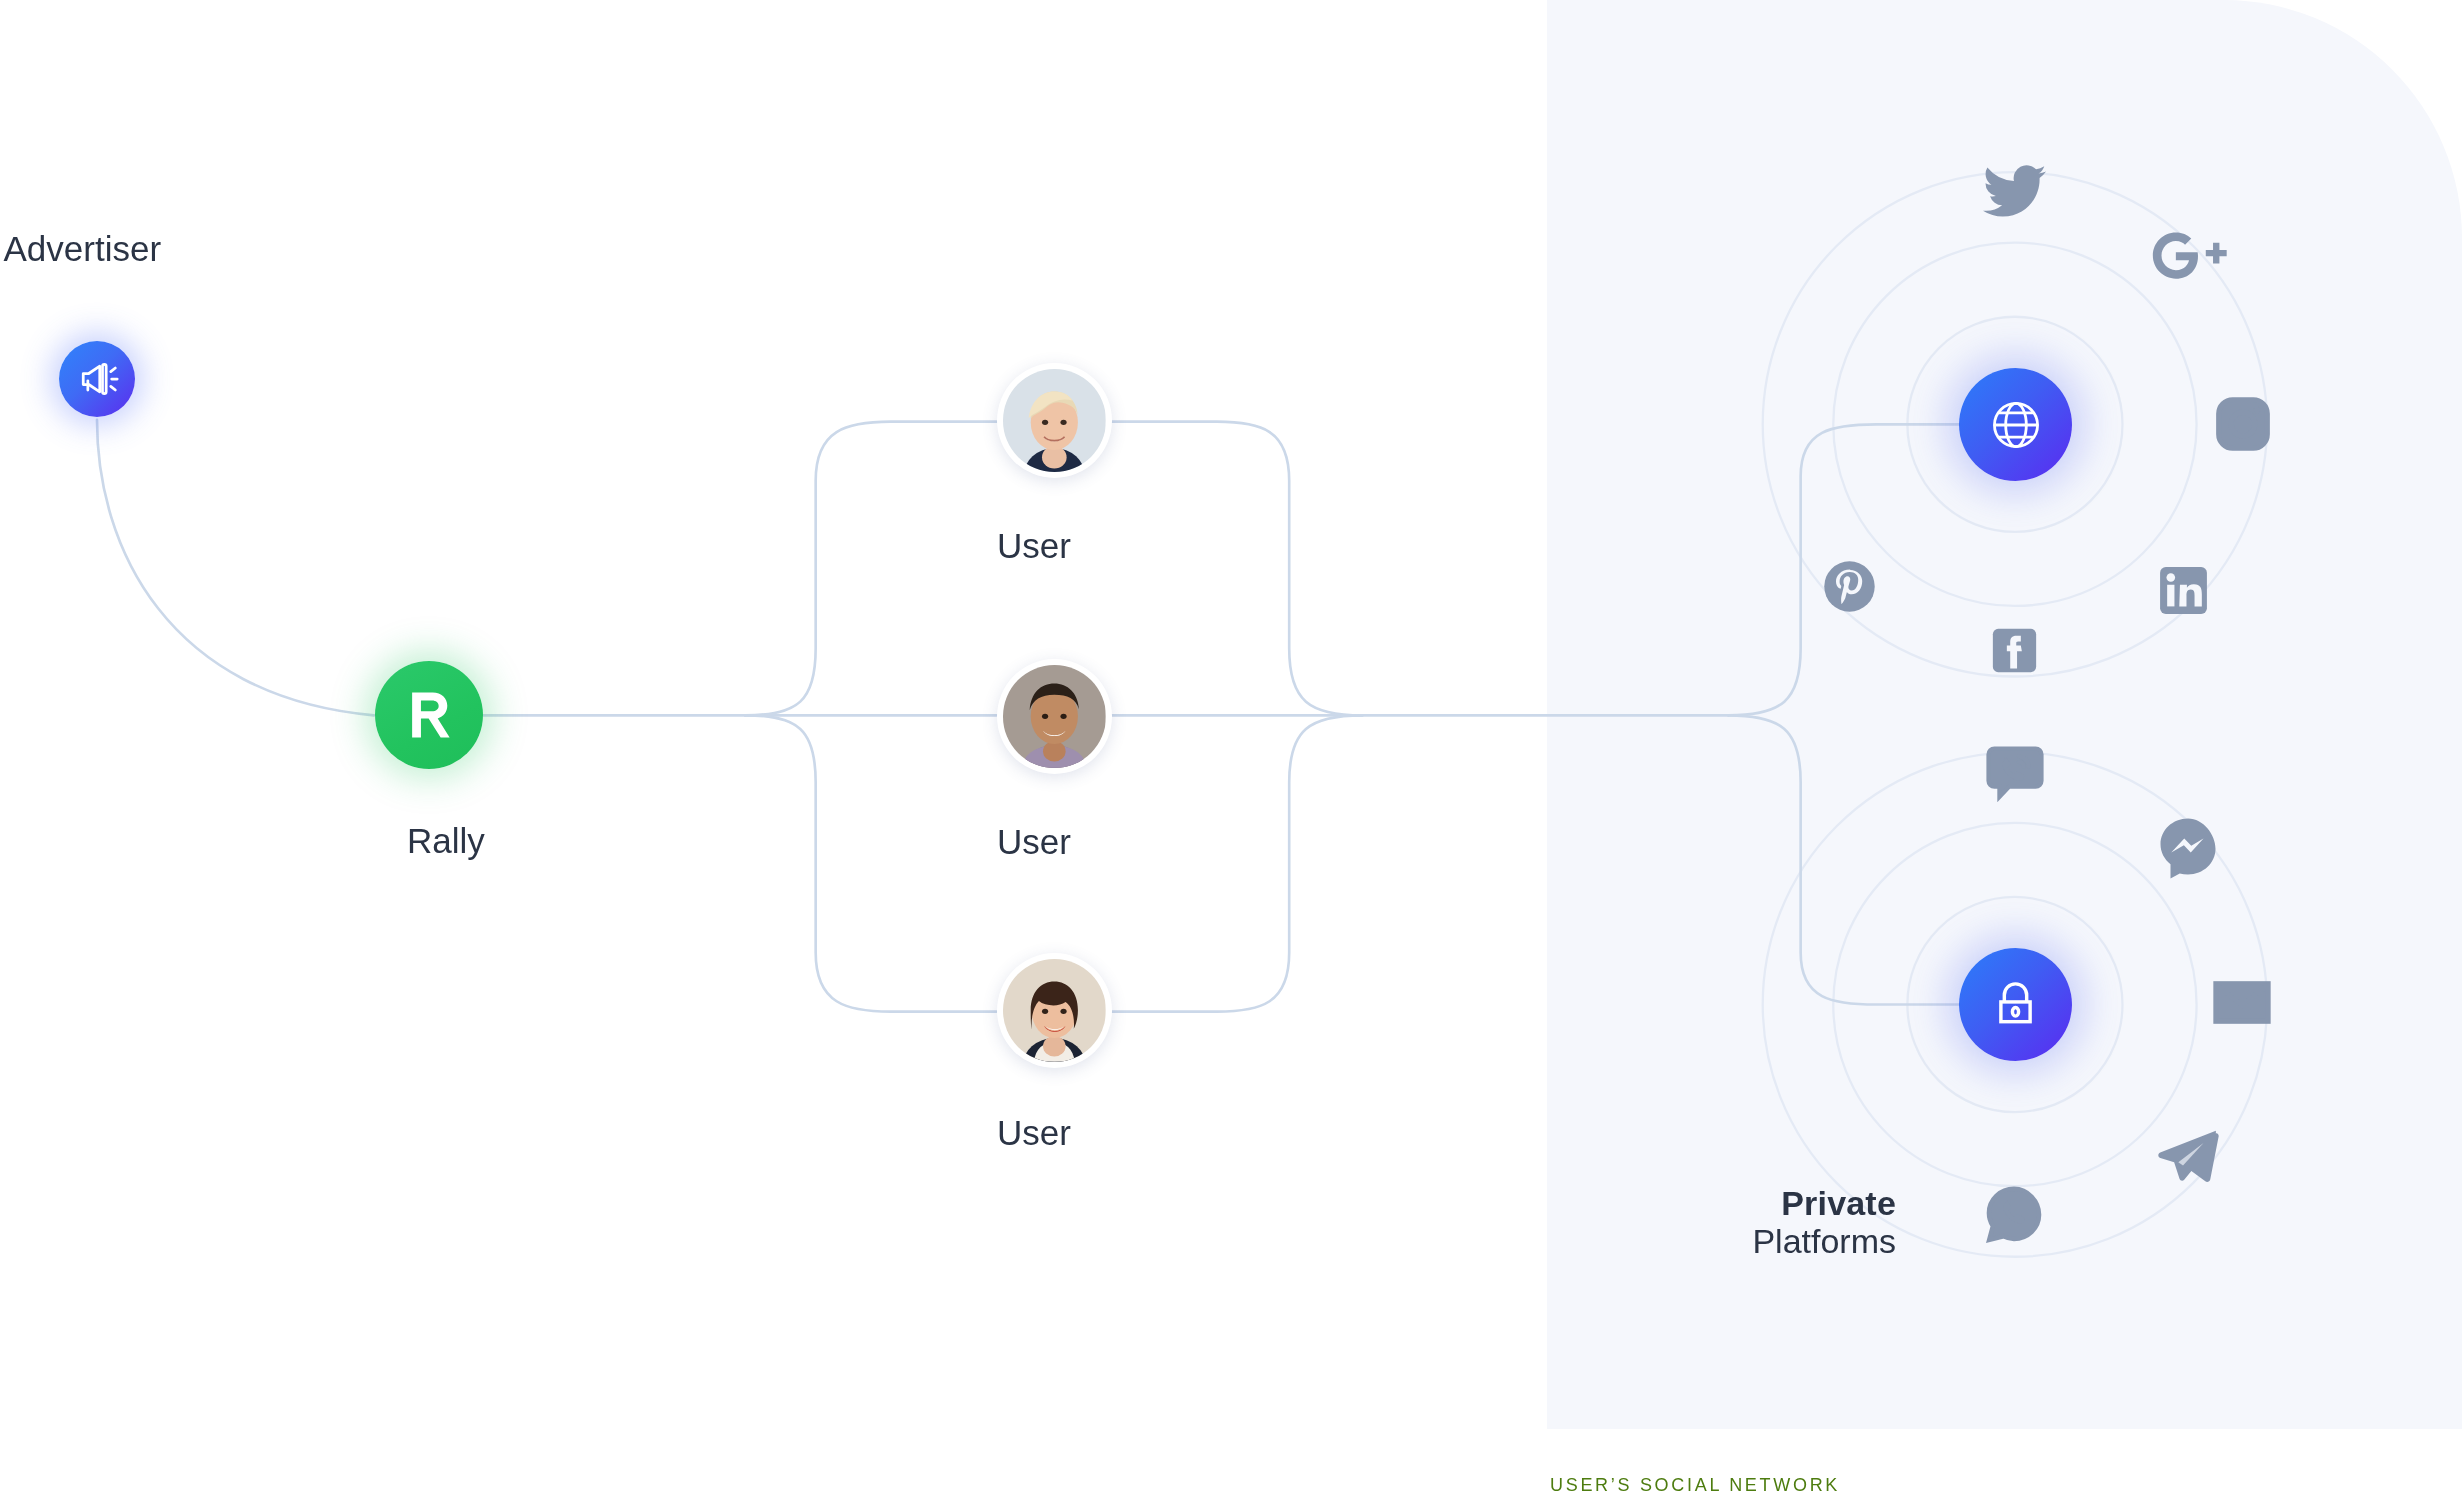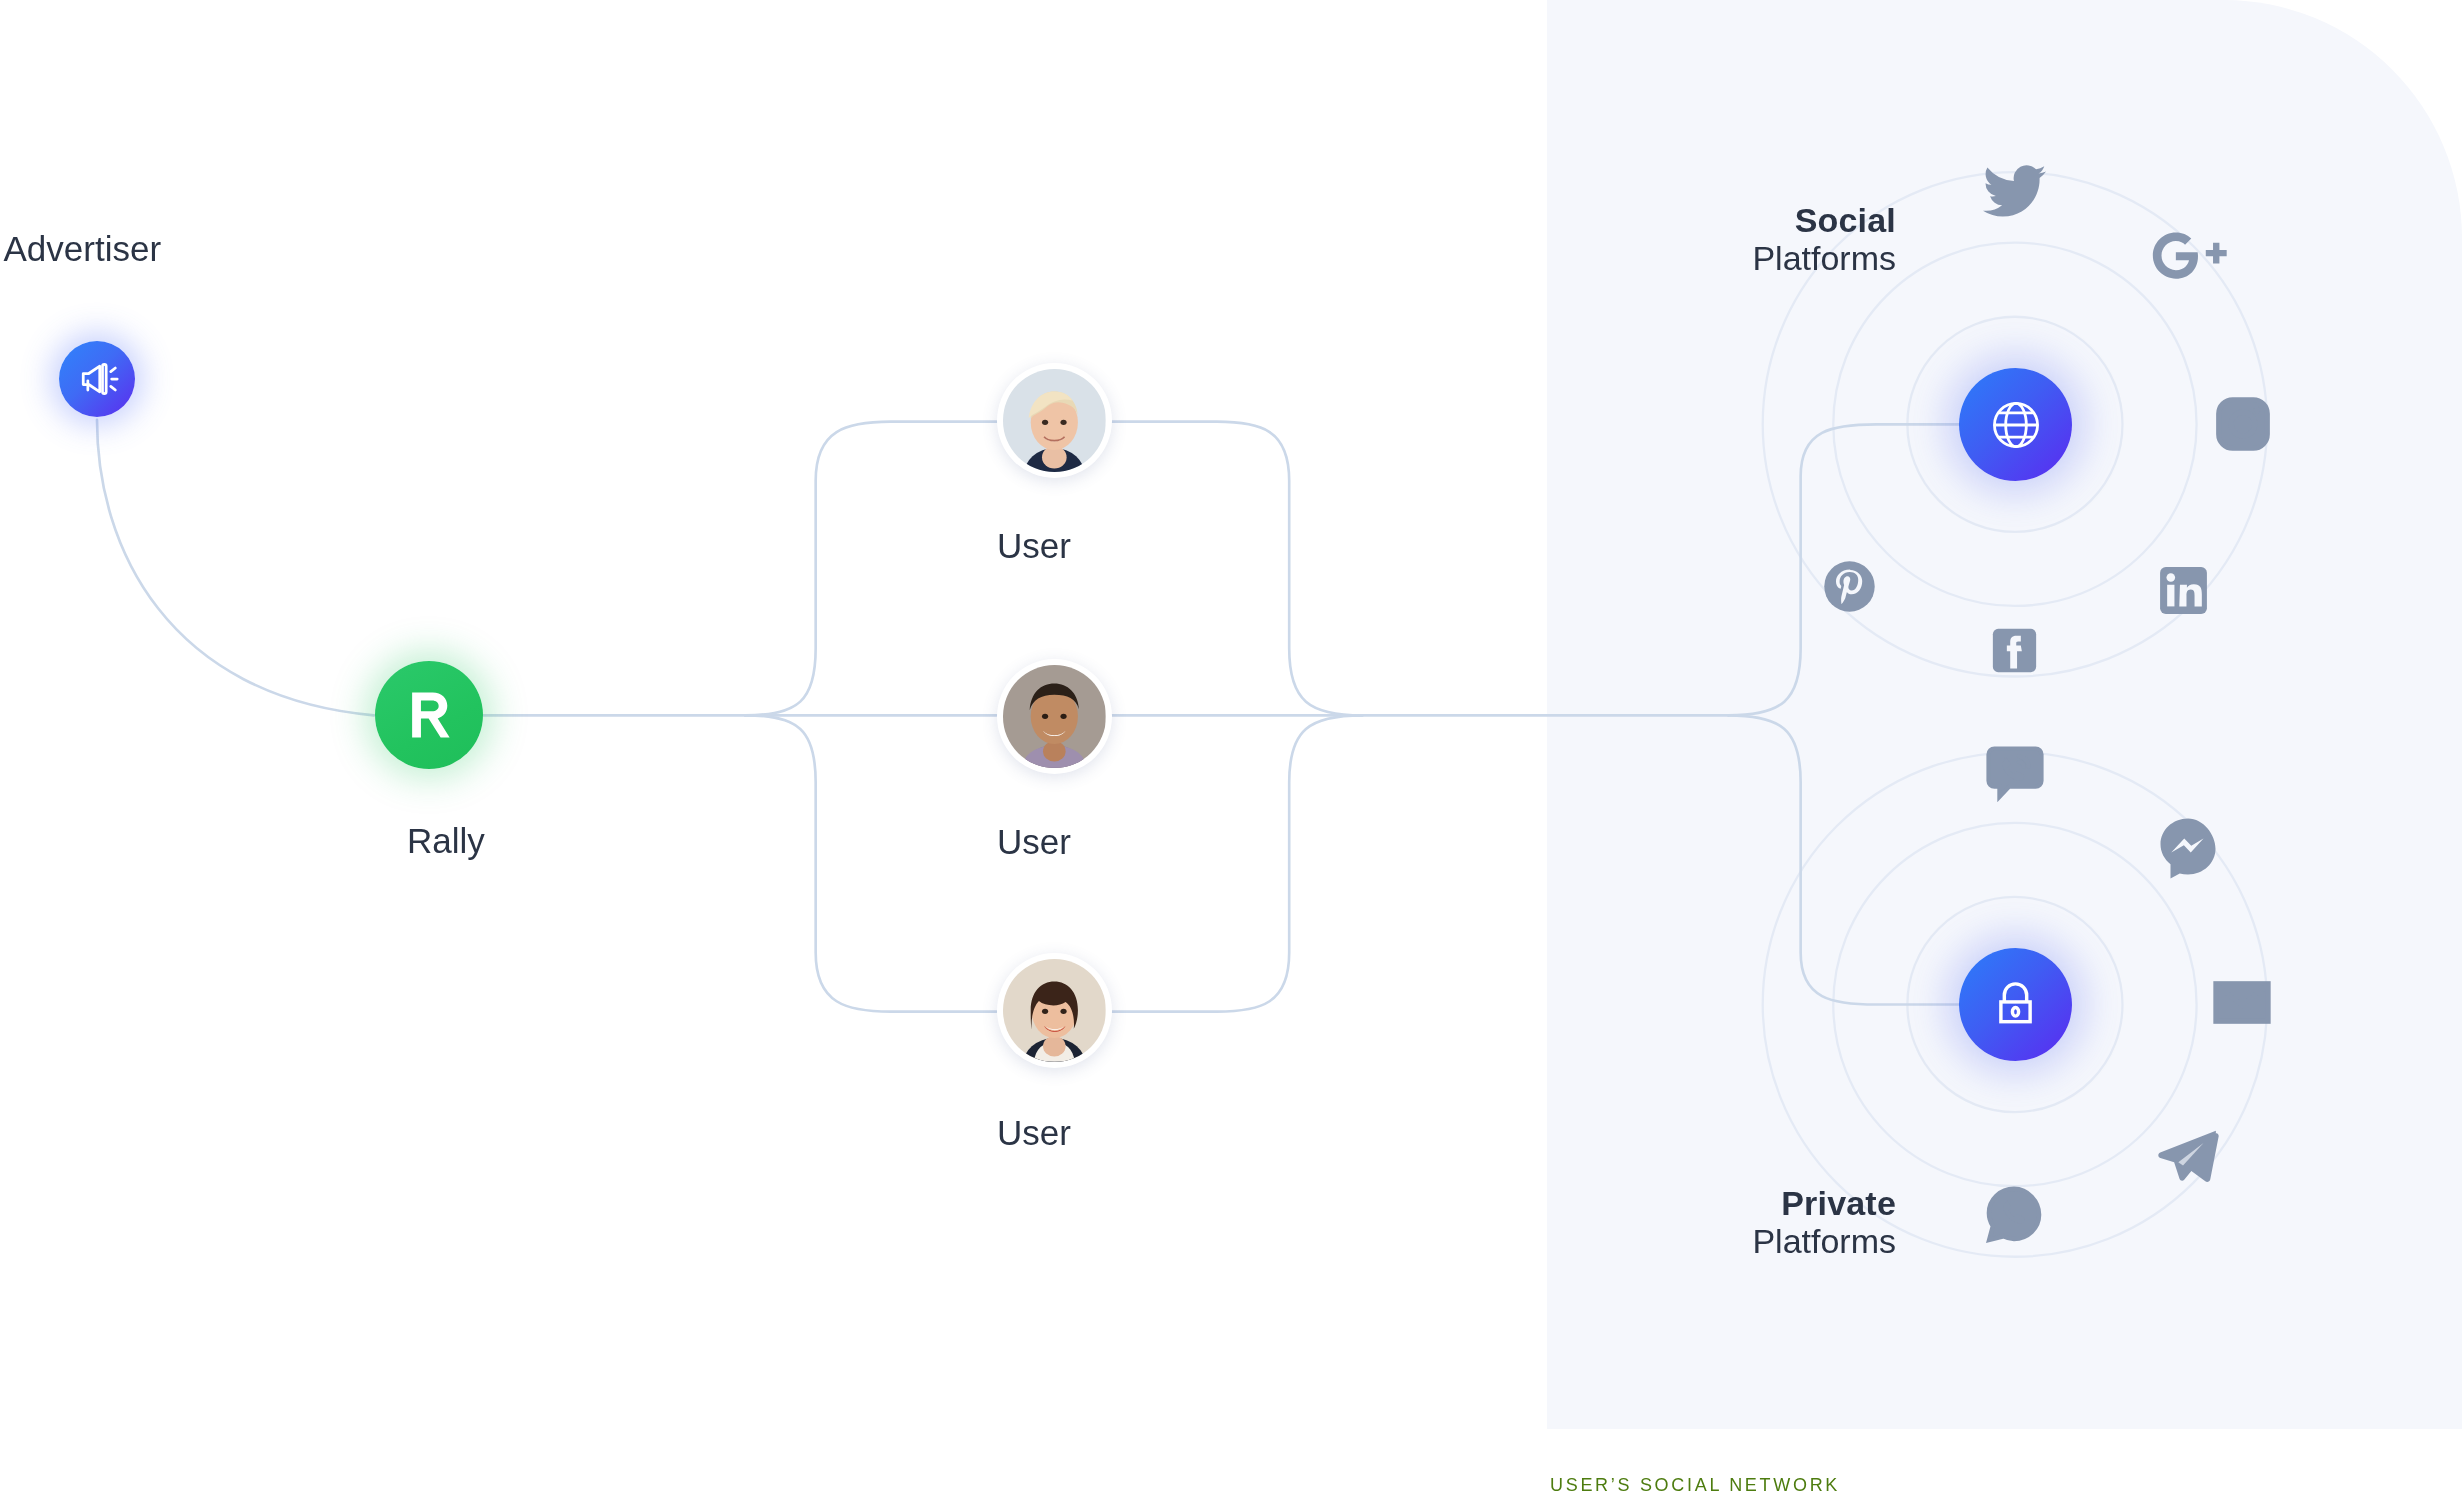--- a/index.html
+++ b/index.html
@@ -250,24 +250,20 @@
         <path d="M27 50c0-18 10-28 23-28s23 10 23 28c0 8-2 14-4 18 1-12-2-22-8-26-7 5-20 4-26-1-5 5-8 16-7 28-1-5-1-12-1-19z" fill="#3B2419"></path>
         <ellipse cx="41" cy="51" rx="3" ry="2.6" fill="#32231A"></ellipse>
         <ellipse cx="59" cy="51" rx="3" ry="2.6" fill="#32231A"></ellipse>
         <path d="M40 65c5 7 16 7 21 0-4 8-17 8-21 0z" fill="#C0392B"></path>
         <path d="M42 66c4 3 13 3 17 0-3 4-14 4-17 0z" fill="#ffffff"></path>
       </svg>
     </div>
   </div>
   <div class="user-label" id="user-label-2">User</div>
 
-  <div class="orbit-title" id="social-title">
-    <span class="ttl-top">Social</span>
-    <span class="ttl-bot">Platforms</span>
-  </div>
 
   <div class="node hub-node" id="social-hub">
     <span>
       <svg width="60" height="60" viewBox="0 0 64 64" fill="none" stroke="#ffffff" stroke-width="3">
         <circle cx="32" cy="32" r="23"></circle>
         <ellipse cx="32" cy="32" rx="11" ry="23"></ellipse>
         <path d="M9 32h46"></path>
         <path d="M13.5 19h37"></path>
         <path d="M13.5 45h37"></path>
       </svg>

